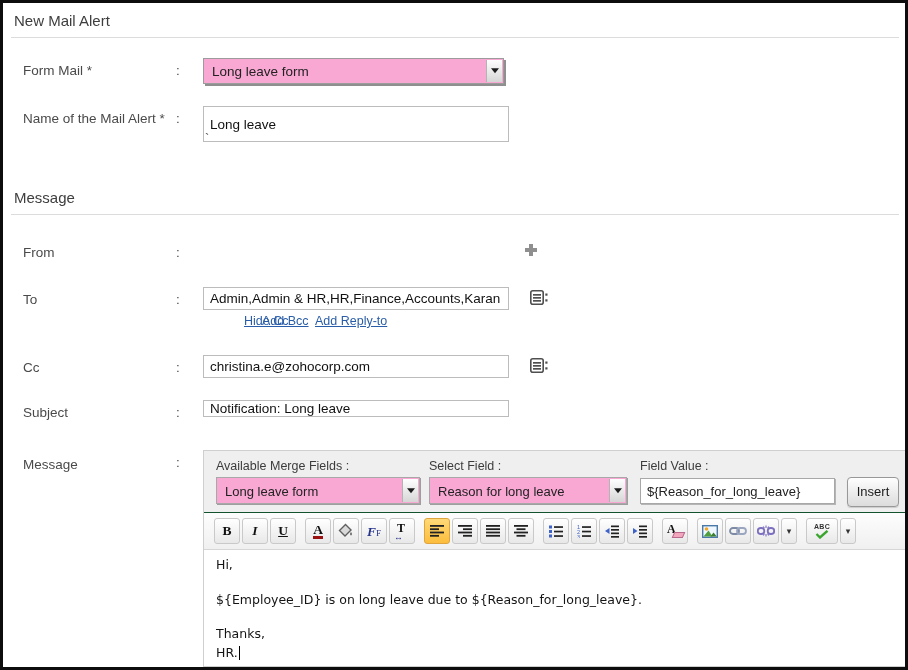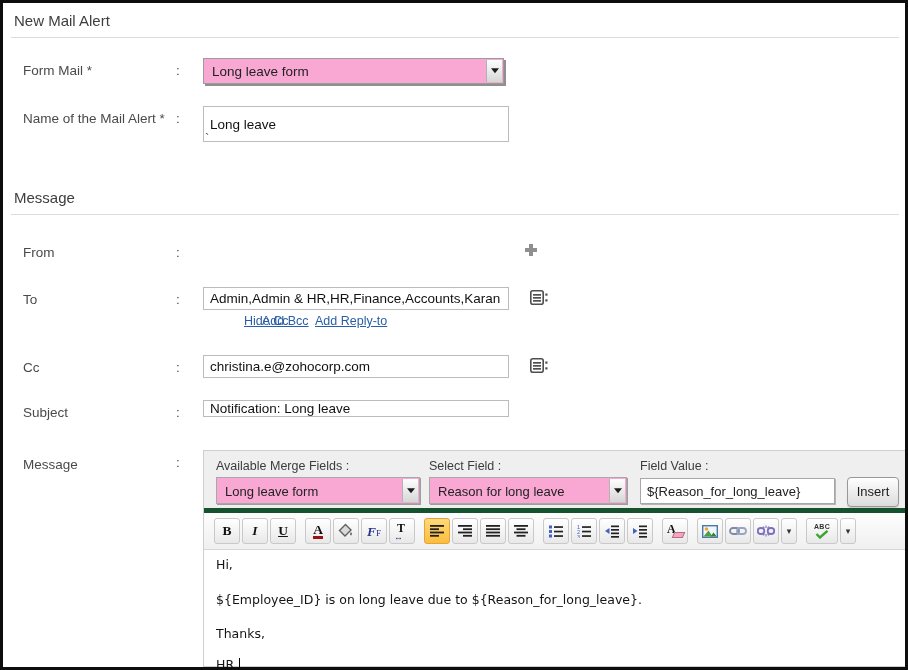--- a/index.html
+++ b/index.html
@@ -45,21 +45,21 @@
   
   .side-ic { position:absolute; display:inline-flex; cursor:pointer; }
 
   
   .editor {
     position:absolute; left:200px; top:447px; right:0; bottom:0;
     border:1px solid #cfcfcf; border-right:none; background:#fff;
   }
   .merge-bar {
     position:absolute; left:0; right:0; top:0; height:62px;
-    background:#efefef; border-bottom:5px solid #14532d;
+    background:#efefef; border-bottom:1px solid #14532d;
   }
   .mlabel { position:absolute; top:8px; font-size:12.5px; color:#3c3c3c; white-space:nowrap; }
   .insert-btn {
     position:absolute; left:643px; top:26px; width:52px; height:30px;
     border:1px solid #989898; border-radius:4px;
     background:linear-gradient(#fefefe,#dcdcdc);
     font-size:13px; color:#1a1a1a; text-align:center; line-height:28px;
     box-shadow:0 1px 1px rgba(0,0,0,.15); cursor:pointer;
   }
   .fv-input {
@@ -102,21 +102,21 @@
   .rmf-wrap .eraser {
     position:absolute; right:0; bottom:2px; width:11px; height:6px;
     background:#f2a7bd; border:1px solid #b76a8b; transform:skewX(-24deg);
   }
 
   .editor-body { position:absolute; left:0; right:0; top:99px; bottom:0; background:#fff;
     padding:7px 12px; font-family:"DejaVu Sans", sans-serif; font-size:12.5px; color:#141414; cursor:text; }
   .bline { line-height:16px; }
   .gap-lg { margin-bottom:19px; }
   .gap-md { margin-bottom:18px; }
-  .gap-sm { margin-bottom:15px; }
+  .gap-sm { margin-bottom:3px; }
   .lastline { display:flex; align-items:center; }
   .caret-bar { display:inline-block; width:1.5px; height:14px; background:#000; margin-left:1px; }
 </style>
 </head>
 <body>
 
 <div class="page">
 
   <div class="sec-title" style="left:11px; top:9px;">New Mail Alert</div>
   <div class="hr" style="top:34px;"></div>

